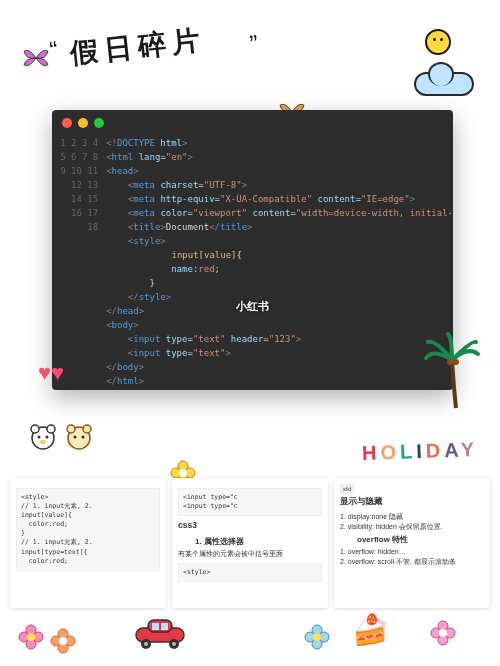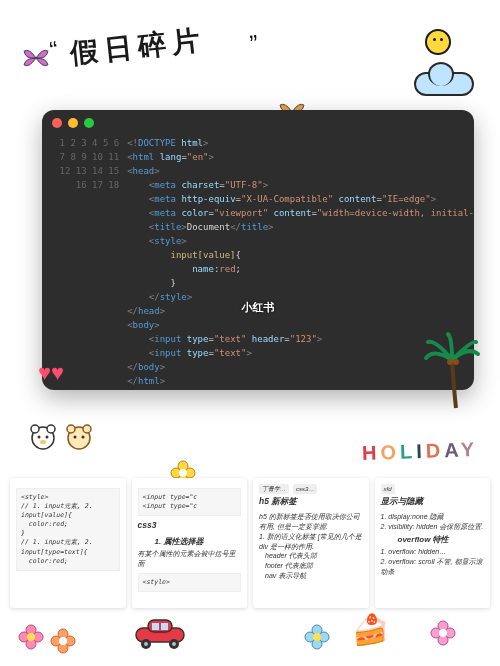--- a/index.html
+++ b/index.html
@@ -71,25 +71,25 @@
     position: absolute;
     width: 28px; height: 24px;
   }
   .bf1 { top: 46px; left: 22px; }
   .bf2 { top: 100px; left: 278px; }
   .butterfly svg { width: 100%; height: 100%; }
 
   .editor {
     position: absolute;
     top: 110px;
-    left: 42px;
-    width: 432px;
+    left: 52px;
+    width: 401px;
     height: 280px;
     background: #2d2d2d;
-    border-radius: 12px;
+    border-radius: 4px;
     box-shadow: 0 8px 24px rgba(0,0,0,0.3);
     overflow: hidden;
   }
   .traffic {
     display: flex;
     gap: 6px;
     padding: 8px 10px;
   }
   .dot { width: 10px; height: 10px; border-radius: 50%; }
   .d-red { background: #ff5f56; }
@@ -107,33 +107,32 @@
     color: #666;
     text-align: right;
     padding: 0 8px 0 4px;
     user-select: none;
   }
   .code { color: #d4d4d4; white-space: pre; }
   .t-tag { color: #808080; }
   .t-el  { color: #569cd6; }
   .t-attr{ color: #9cdcfe; }
   .t-str { color: #ce9178; }
-  .t-sel { color: #d7ba7d; }
+  .t-sel { color: #d7ba7d; margin-left: 22px; }
   .t-prop{ color: #9cdcfe; }
   .t-val { color: #ce9178; }
   .t-txt { color: #d4d4d4; }
   .watermark {
     position: absolute;
     left: 50%; top: 50%;
     transform: translate(-50%, 38px);
     color: #fff;
     font-size: 11px;
     font-weight: bold;
     text-shadow: 0 0 3px rgba(0,0,0,0.8);
-    font-family: Liberation Serif, serif;
   }
 
   .heart {
     position: absolute;
     left: 38px; top: 360px;
     color: #ff4d6d;
     font-size: 22px;
   }
   .palm {
     position: absolute;
@@ -184,21 +183,20 @@
     left: 352px; top: 612px;
     font-size: 30px;
   }
 
   .notes {
     position: absolute;
     left: 10px; top: 478px;
     width: 480px;
     display: flex;
     gap: 6px;
-    font-style: italic;
   }
   .note {
     flex: 1;
     background: #fff;
     box-shadow: 0 1px 4px rgba(0,0,0,0.15);
     border-radius: 3px;
     padding: 6px 6px;
     font-size: 7px;
     line-height: 1.4;
     color: #333;
@@ -415,32 +413,20 @@
 
   <div class="note">
     <div class="codebox"><span>&lt;input type="c</span>
 <span>&lt;input type="c</span></div>
     <h4>css3</h4>
     <h5>1. 属性选择器</h5>
     <div>有某个属性的元素会被中括号里面</div>
     <div class="codebox">&lt;style&gt;</div>
   </div>
 
-  <div class="note">
-    <div>
-      <span class="note-tab">丁青学…</span>
-      <span class="note-tab">css3…</span>
-    </div>
-    <h4>h5 新标签</h4>
-    <div>h5 的新标签是否使用取决你公司有用, 但是一定要掌握.</div>
-    <div>1. 新的语义化标签 [常见的几个是 div 是一样的作用.</div>
-    <div style="margin-left:6px">header 代表头部</div>
-    <div style="margin-left:6px">footer 代表底部</div>
-    <div style="margin-left:6px">nav 表示导航</div>
-  </div>
 
   <div class="note">
     <span class="note-tab">xfd</span>
     <h4>显示与隐藏</h4>
     <div>1. display:none 隐藏</div>
     <div>2. visibility: hidden 会保留原位置.</div>
     <h5>overflow 特性</h5>
     <div>1. overflow: hidden…</div>
     <div>2. overflow: scroll 不管, 都显示滚动条</div>
   </div>

